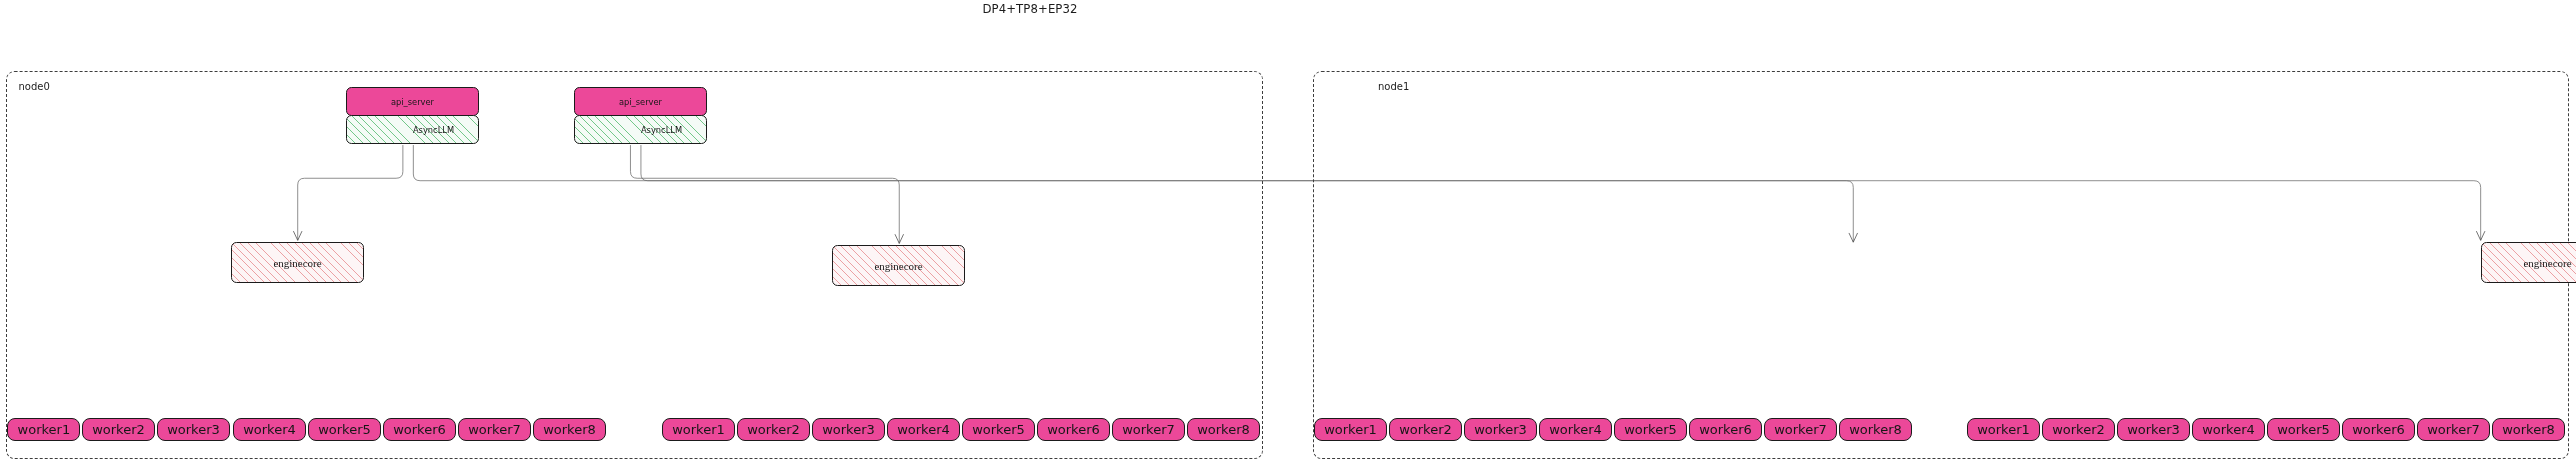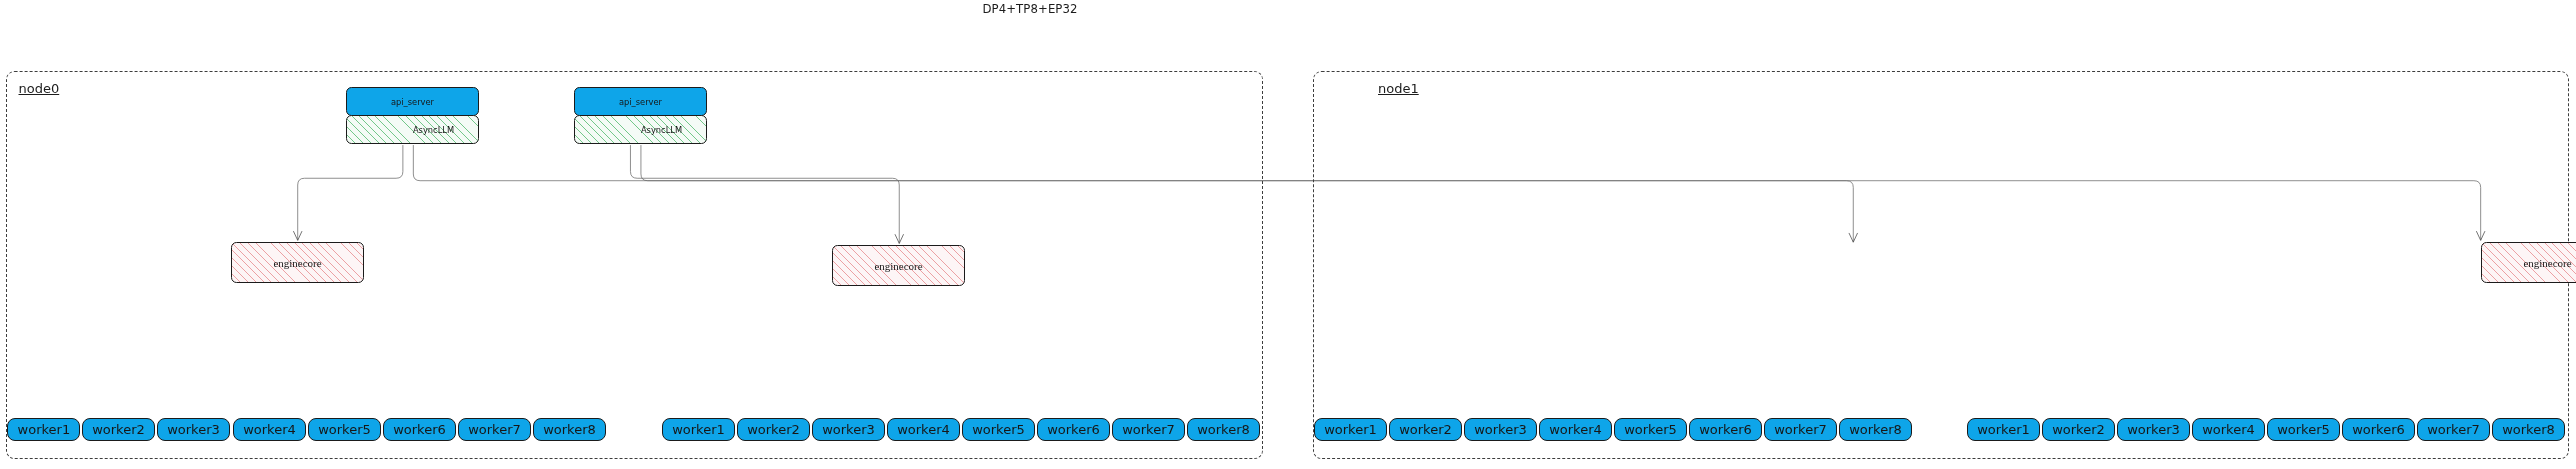--- a/index.html
+++ b/index.html
@@ -21,29 +21,29 @@
   
   .node-box{
     position:absolute;
     border:1px dashed #3d3d3d;
     border-radius:8.6px;
     background:transparent;
     box-sizing:border-box;
   }
   .node-label{
     position:absolute;
-    font-size:13px;color:#1c1c1c;white-space:nowrap;text-decoration:underline;
+    font-size:10px;color:#1c1c1c;white-space:nowrap;
   }
 
   
   .n{
     position:absolute;box-sizing:border-box;
     border:1px solid #1b1b1b;
     border-radius:5.5px;
-    background:#0ea5e9;
+    background:#ec4899;
     display:flex;align-items:center;justify-content:center;
     color:#171717;
     white-space:nowrap;
     overflow:hidden;
   }
   .n > span{position:relative;z-index:2;}
 
   
   .api{font-size:8.3px;}
 

